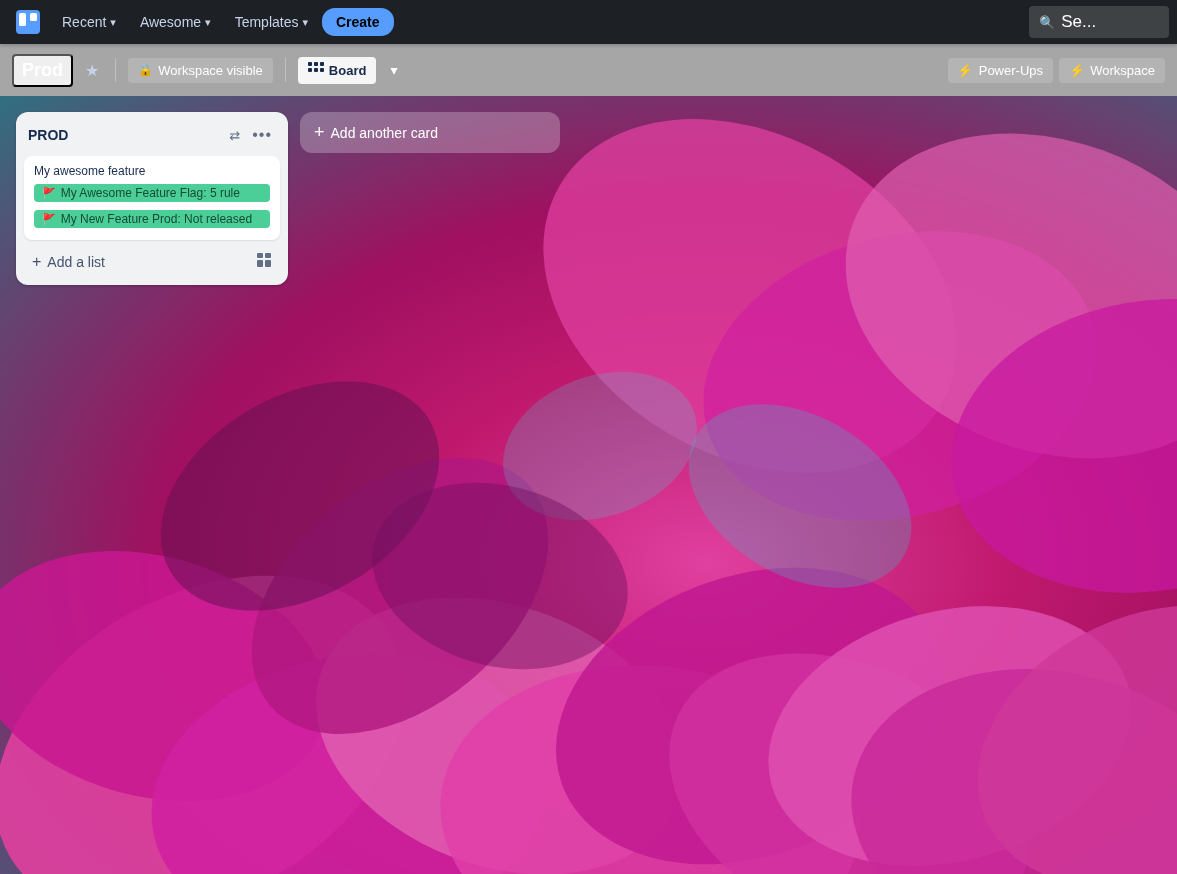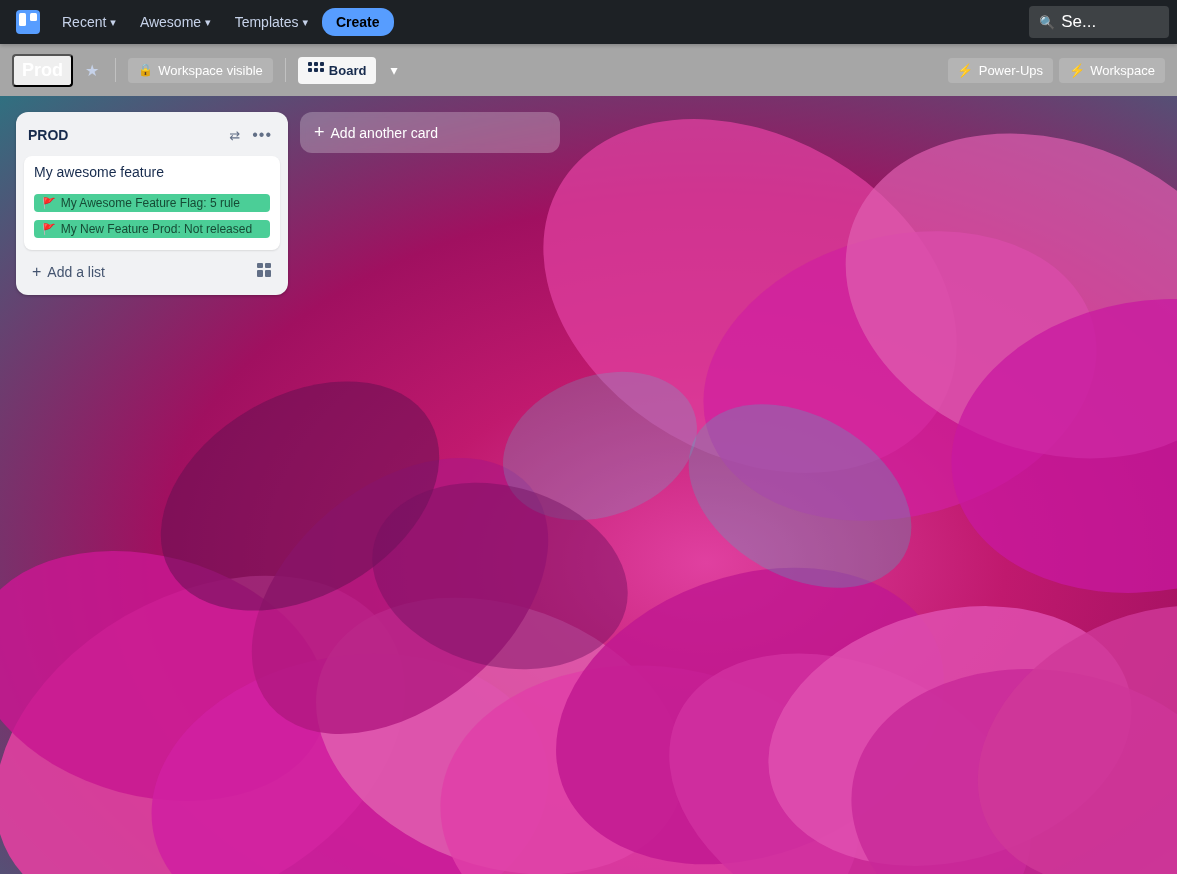--- a/index.html
+++ b/index.html
@@ -204,23 +204,23 @@
       background: #fff;
       border-radius: 8px;
       padding: 8px 10px;
       margin-bottom: 6px;
       box-shadow: 0 1px 2px rgba(0,0,0,0.1);
       cursor: pointer;
       font-size: 14px;
       color: #172b4d;
     }
     .card-title {
-      font-size: 14px;
+      font-size: 12px;
       color: #172b4d;
-      margin-bottom: 14px;
+      margin-bottom: 6px;
       font-weight: 400;
     }
     .card-label {
       display: inline-flex;
       align-items: center;
       gap: 5px;
       padding: 2px 8px;
       border-radius: 4px;
       font-size: 12px;
       font-weight: 500;

